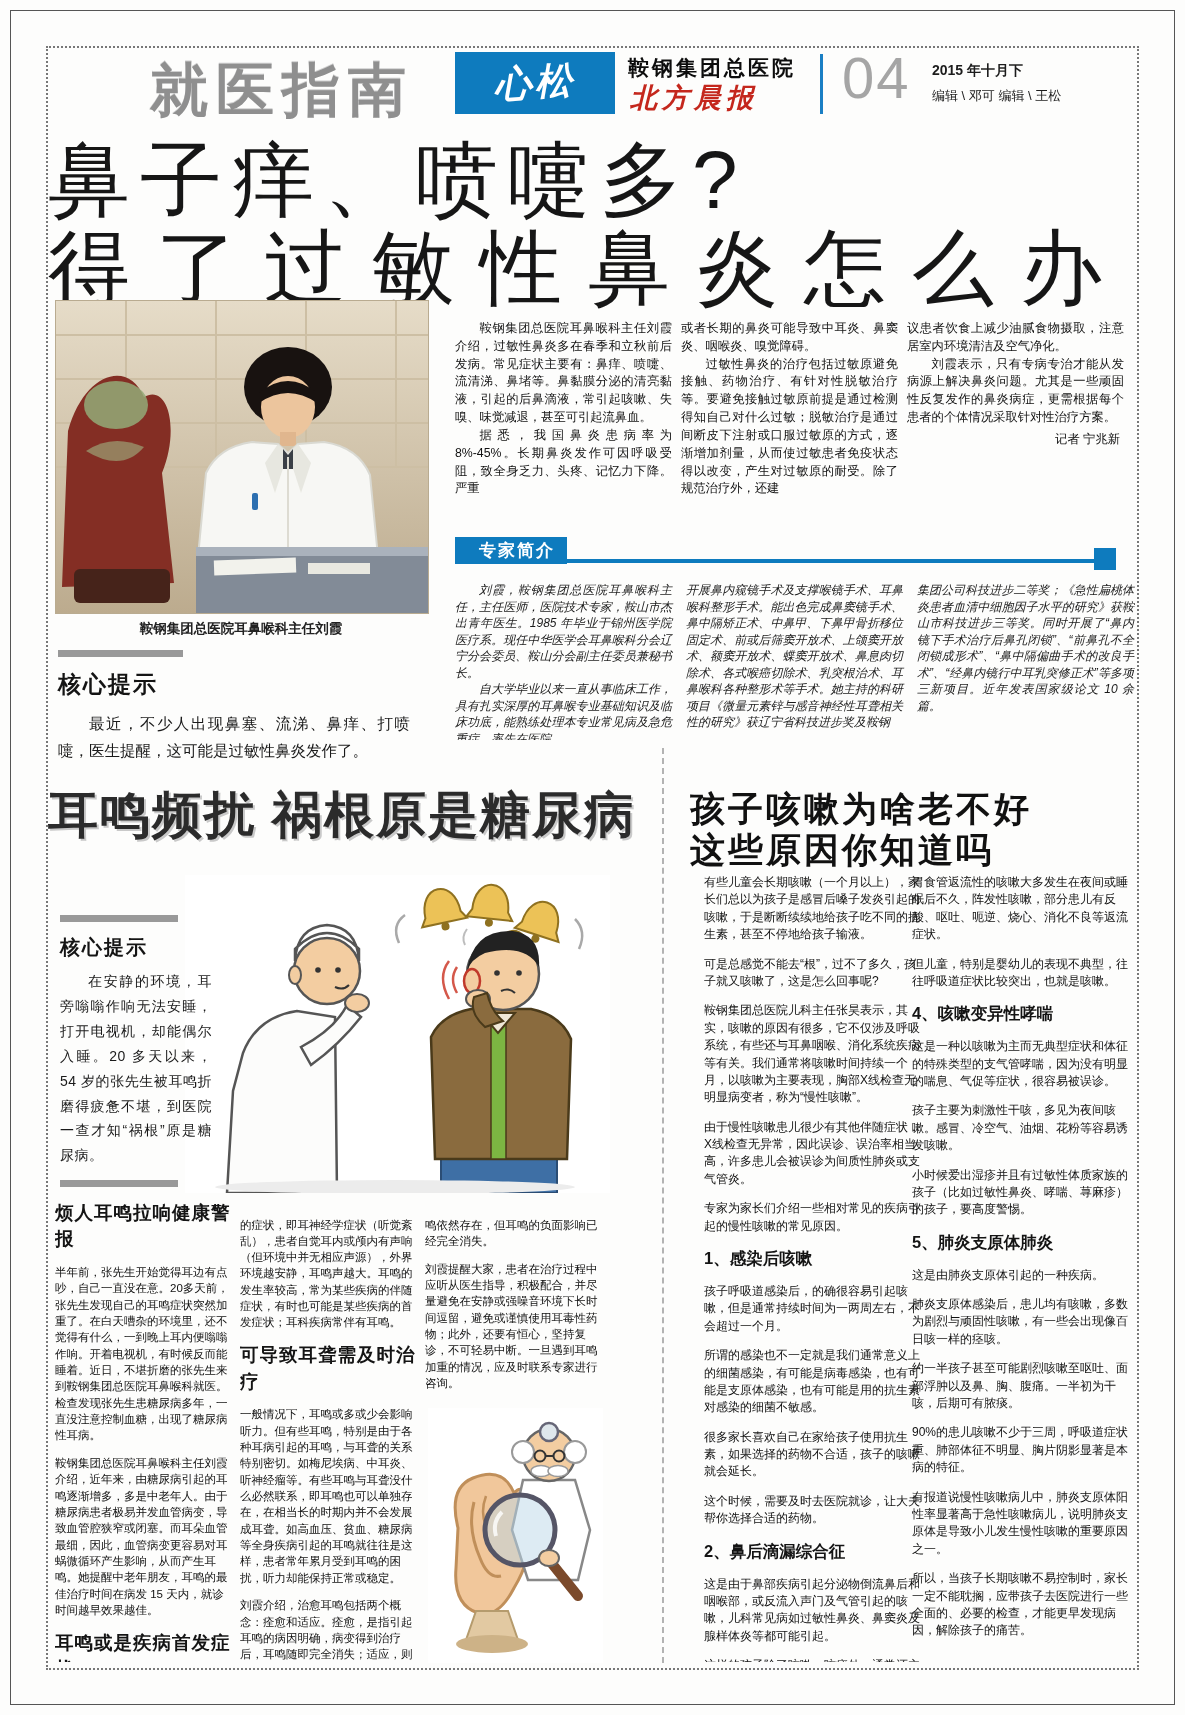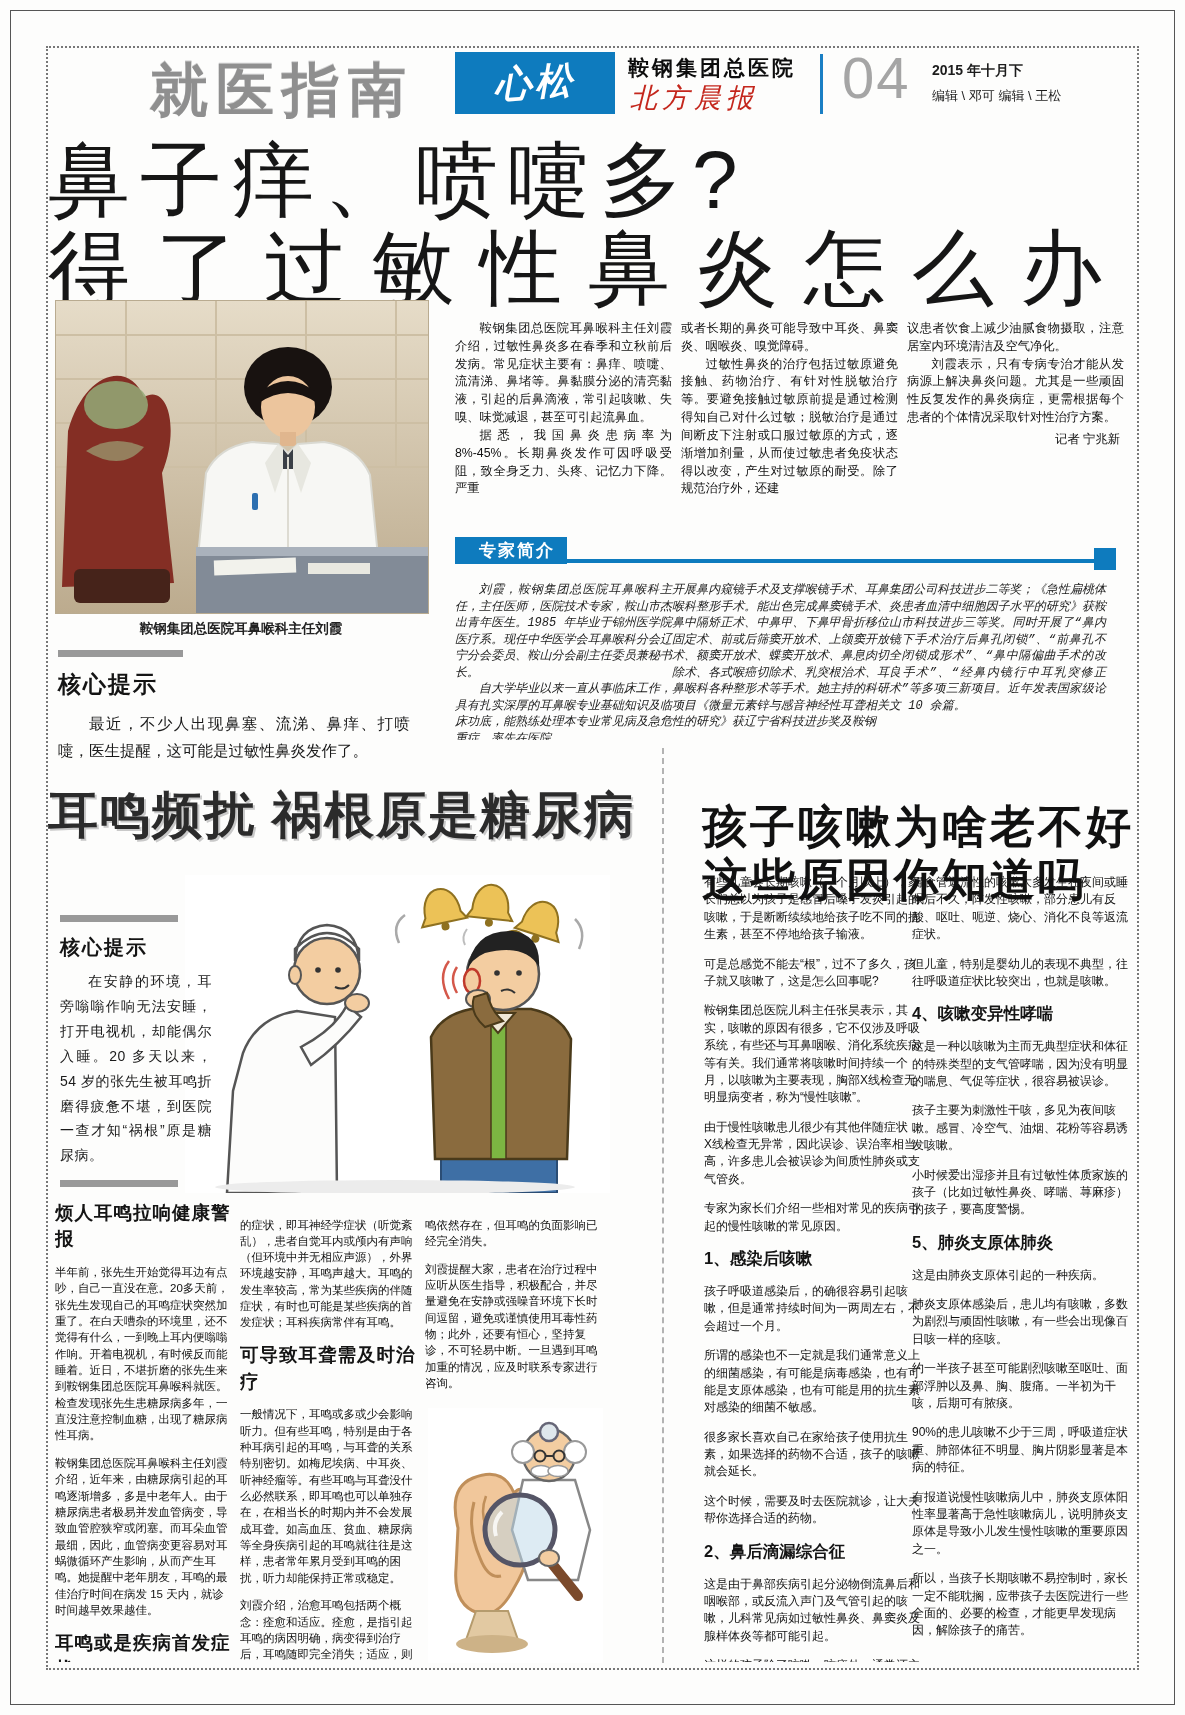--- a/index.html
+++ b/index.html
@@ -9,21 +9,21 @@
   .dotted-frame{position:absolute;left:46px;top:46px;width:1089px;height:1620px;border:2px dotted #777;}
 
   
   .sec-label{position:absolute;left:150px;top:52px;font-size:58px;font-weight:700;letter-spacing:8px;
              color:#8f8f8f;text-shadow:0 -1px 0 #cfcfcf;}
   .logo-box{position:absolute;left:455px;top:52px;width:160px;height:62px;background:#0e7bbe;
             display:flex;align-items:center;justify-content:center;}
   .logo-text{color:#fff;font-size:37px;font-weight:700;font-style:italic;
              font-family:"Liberation Serif","DejaVu Serif",serif;transform:rotate(-4deg);letter-spacing:4px;}
   .hospital{position:absolute;left:628px;top:54px;font-size:21px;font-weight:800;letter-spacing:3px;color:#0d0d0d;}
-  .paper-name{position:absolute;left:630px;top:80px;font-size:27px;font-weight:400;font-style:italic;
+  .paper-name{position:absolute;left:630px;top:80px;font-size:27px;font-weight:700;font-style:italic;
               letter-spacing:5px;color:#c4271d;font-family:"Liberation Serif","DejaVu Serif",serif;}
   .blue-vline{position:absolute;left:820px;top:54px;width:3px;height:60px;background:#1a7fc4;}
   .page-num{position:absolute;left:842px;top:44px;font-size:58px;color:#a5a5a5;letter-spacing:2px;}
   .issue-date{position:absolute;left:932px;top:62px;font-size:14px;font-weight:700;color:#1c1c1c;}
   .editors{position:absolute;left:932px;top:87px;font-size:13px;color:#1c1c1c;}
 
   
   .main-hl{position:absolute;left:48px;margin:0;font-weight:500;color:#161616;white-space:nowrap;}
   .main-hl.l1{top:126px;font-size:82px;letter-spacing:10px;}
   .main-hl.l2{top:214px;font-size:82px;letter-spacing:26px;}
@@ -48,39 +48,39 @@
   .a1cols{position:absolute;left:455px;top:320px;width:680px;height:178px;display:flex;gap:9px;}
   .a1cols .col{width:217px;font-size:12.3px;line-height:1.45;}
   .col p{margin:0;text-indent:2em;text-align:justify;}
   .col p.cont{text-indent:0;}
   .byline{text-indent:0 !important;text-align:right !important;padding-right:4px;margin-top:4px !important;}
 
   .expert-label{position:absolute;left:455px;top:537px;width:112px;height:27px;background:#0e7bbe;color:#fff;
                 font-size:17px;font-weight:700;display:flex;align-items:center;padding-left:24px;box-sizing:border-box;letter-spacing:2px;}
   .expert-line{position:absolute;left:567px;top:559px;width:527px;height:4px;background:#0e7bbe;}
   .expert-square{position:absolute;left:1094px;top:548px;width:22px;height:22px;background:#0e7bbe;}
-  .expertcols{position:absolute;left:455px;top:582px;width:680px;height:158px;display:flex;overflow:hidden;
-              font-family:Liberation Mono, monospace;font-style:italic;}
+  .expertcols{position:absolute;left:455px;top:582px;width:680px;height:158px;display:flex;gap:14px;overflow:hidden;
+              font-family:Liberation Sans, sans-serif;font-style:italic;}
   .expertcols .col{width:217px;font-size:12px;line-height:1.38;color:#1a1a1a;}
 
   
   .a2-hl{position:absolute;left:48px;top:782px;margin:0;font-size:50px;font-weight:800;letter-spacing:2px;
          color:#2b2b2b;white-space:nowrap;text-shadow:2px 2px 0 #c9c9c9;}
   .illus1{position:absolute;left:185px;top:875px;width:425px;height:318px;}
   .a2col{position:absolute;width:177px;font-size:11.5px;line-height:1.42;overflow:hidden;}
   .a2col h4{margin:8px 0 5px;font-size:18.5px;font-weight:800;letter-spacing:1px;color:#141414;}
   .a2c1{left:55px;top:1200px;height:462px;}
   .a2c1 h4:first-child{margin-top:0;}
   .a2c2{left:240px;top:1205px;height:458px;}
   .a2c3{left:425px;top:1205px;height:195px;}
   .illus2{position:absolute;left:428px;top:1408px;width:175px;height:255px;}
 
   
   .vsep{position:absolute;left:662px;top:748px;height:915px;border-left:2px dashed #b3b3b3;}
-  .a3-hl{position:absolute;left:684px;top:782px;margin:18px;font-size:45px;font-weight:800;line-height:1.18;
+  .a3-hl{position:absolute;left:684px;top:782px;margin:6px;font-size:35px;font-weight:800;line-height:1.18;
          letter-spacing:3px;color:#111;}
   .a3col{position:absolute;top:862px;height:800px;font-size:12px;line-height:1.45;overflow:hidden;}
   .a3col h4{margin:7px 0 4px;font-size:16.5px;font-weight:800;color:#141414;}
   .a3c1{left:704px;width:216px;}
   .a3c2{left:912px;width:223px;}
 </style>
 </head>
 <body>
 
 <div class="page">

